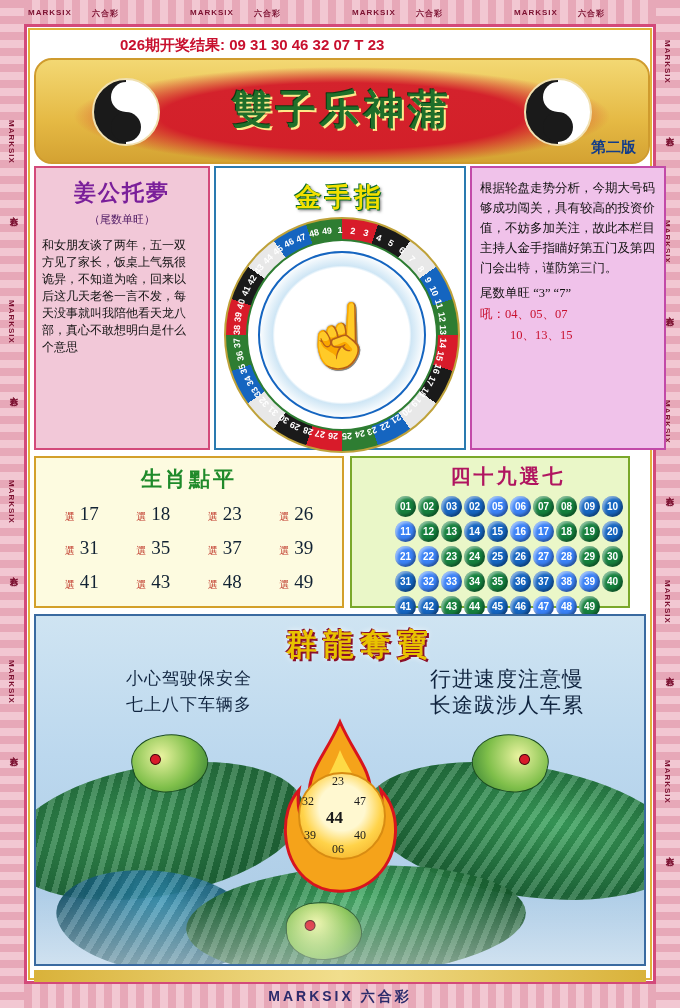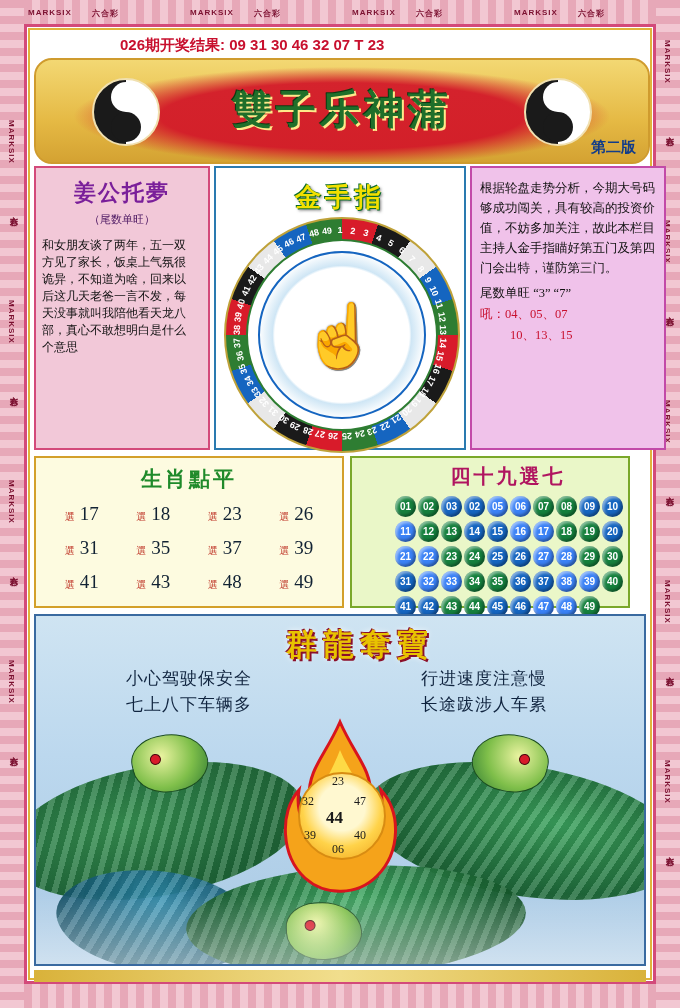--- a/index.html
+++ b/index.html
@@ -209,22 +209,22 @@
     color:#e8c200;letter-spacing:6px;
     text-shadow:2px 2px 0 #8a0f2a,-1px -1px 0 #8a0f2a,0 0 6px #fff;
     padding-left:18px;
   }
   .dragon-text-l{
     position:absolute;left:90px;top:50px;width:190px;
     font-family:"Liberation Serif",serif;font-size:17px;line-height:26px;
     color:#10243f;letter-spacing:1px;
   }
   .dragon-text-r{
-    position:absolute;right:60px;top:50px;width:200px;text-align:center;
-    font-family:"Liberation Serif",serif;font-size:17px;line-height:26px;
+    position:absolute;right:60px;top:50px;width:200px;text-align:right;
+    font-family:"Liberation Serif",serif;font-size:21px;line-height:26px;
     color:#10243f;letter-spacing:1px;
   }
   .flame{
     position:absolute;left:50%;top:100px;transform:translateX(-50%);
     width:150px;height:200px;
   }
   .flame-core{
     position:absolute;left:33px;top:56px;width:84px;height:84px;border-radius:50%;
     background:radial-gradient(circle at 50% 40%,#fff8d0 0 35%,#ffd34a 60%,#f0a018 100%);
     border:2px solid #d88c12;
@@ -561,14 +561,15 @@
         <span class="n2">47</span>
         <span class="n3">44</span>
         <span class="n4">39</span>
         <span class="n5">40</span>
         <span class="n6">06</span>
       </div>
     </div>
   </div>
 
   <div class="bottom-strip"></div>
+  <div class="bottom-logo">MARKSIX  六合彩</div>
 
 </div>
 
 </body></html>

